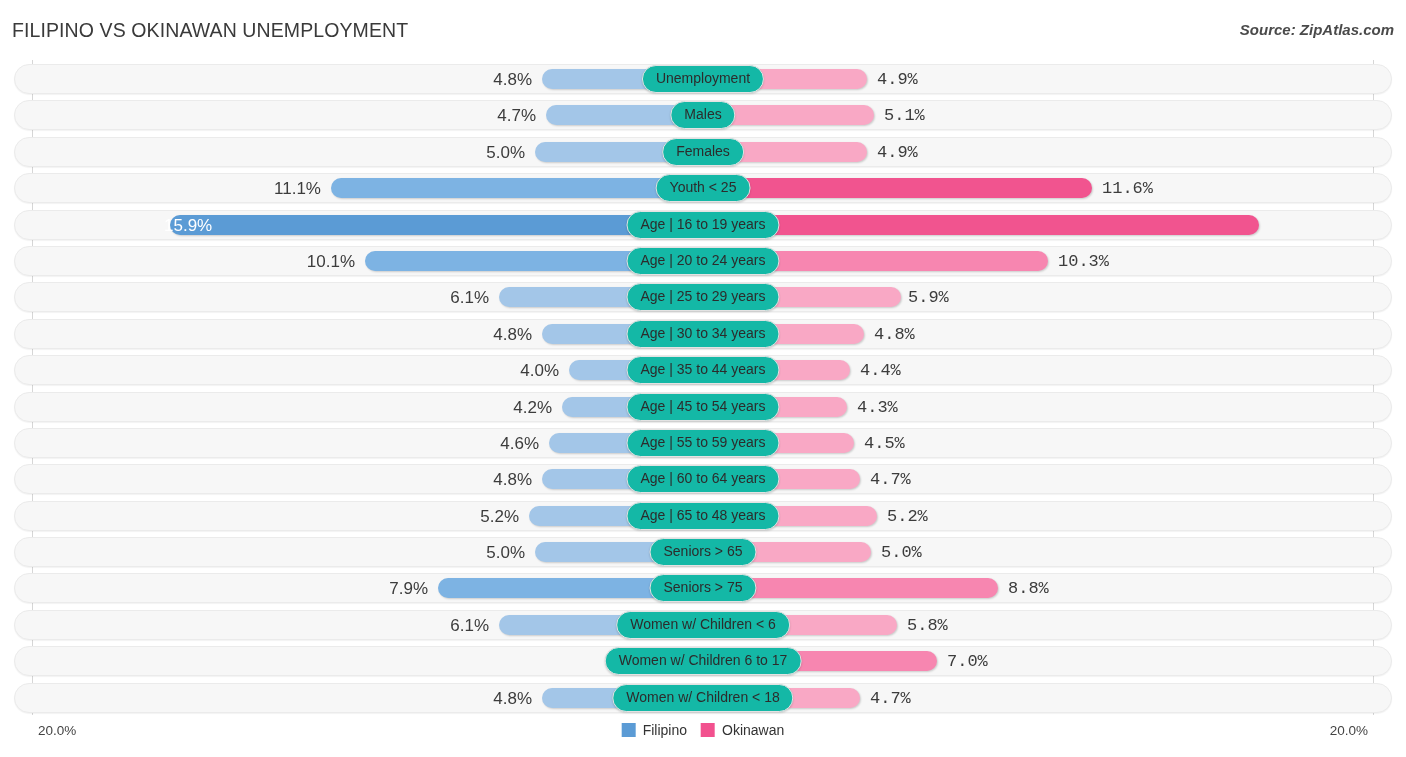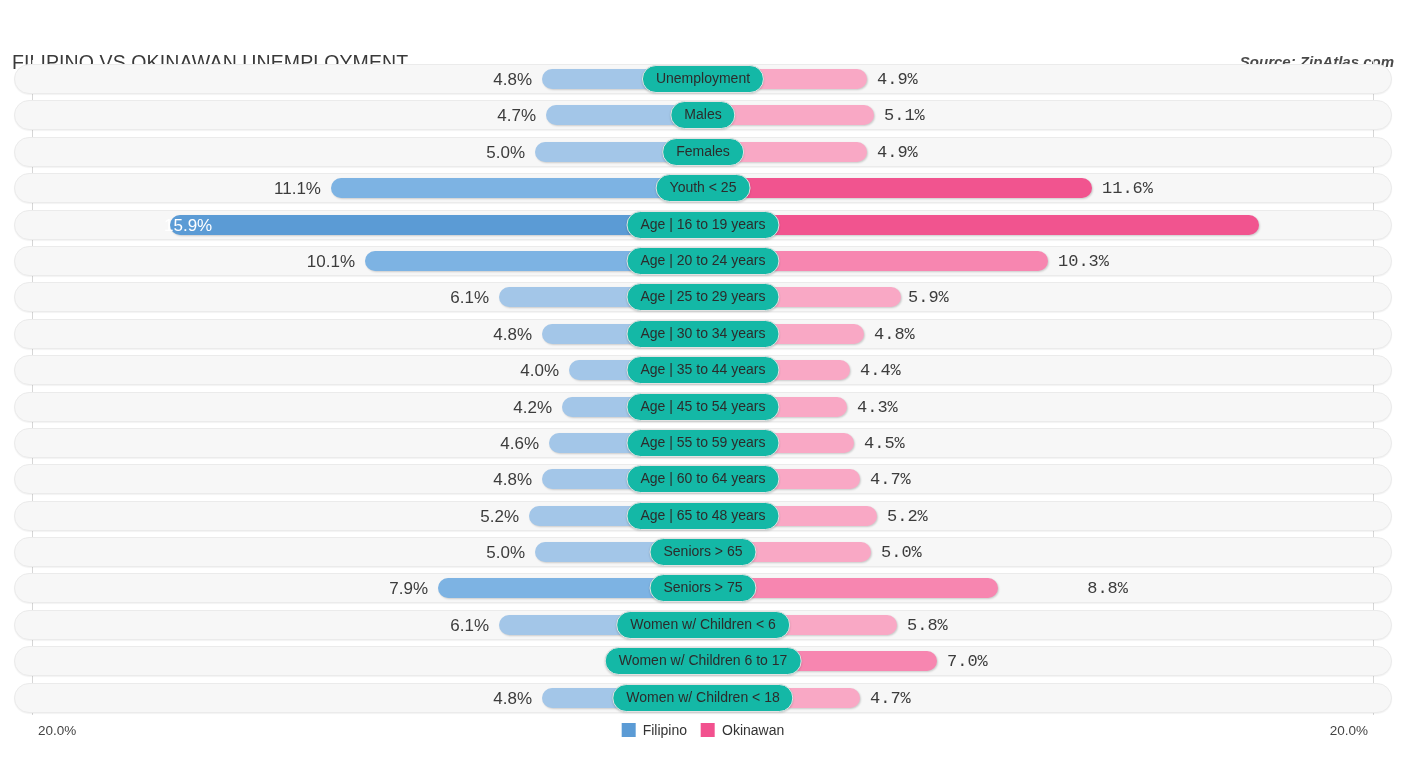--- a/index.html
+++ b/index.html
@@ -19,21 +19,20 @@
     width: 1406px;
     height: 757px;
     box-sizing: border-box;
   }
 
   
   .header {
     position: absolute;
     top: 0; left: 0; right: 0;
     height: 60px;
-    margin-top: 32px;
   }
   .chart-title {
     position: absolute;
     left: 12px;
     top: 19px;
     font-size: 19.5px;
     color: #3a3a3a;
     letter-spacing: 0.1px;
     white-space: nowrap;
   }
@@ -356,21 +355,21 @@
           </div>
           <div class="pill">Seniors &gt; 65</div>
         </div>
         <div class="row">
           <div class="half left">
             <div class="bar left" style="width: 265px; background: rgb(125, 179, 227);"></div>
             <div class="val outside-left" style="right: 275px; width: 120px;">7.9%</div>
           </div>
           <div class="half right">
             <div class="bar right" style="width: 295px; background: rgb(247, 134, 176);"></div>
-            <div class="val outside-right" style="left: 305px; width: 120px; text-align: right;">8.8%</div>
+            <div class="val outside-right" style="left: 305px; width: 120px;">8.8%</div>
           </div>
           <div class="pill">Seniors &gt; 75</div>
         </div>
         <div class="row">
           <div class="half left">
             <div class="bar left" style="width: 204px; background: rgb(163, 198, 232);"></div>
             <div class="val outside-left" style="right: 214px; width: 120px;">6.1%</div>
           </div>
           <div class="half right">
             <div class="bar right" style="width: 194px; background: rgb(249, 168, 197);"></div>

